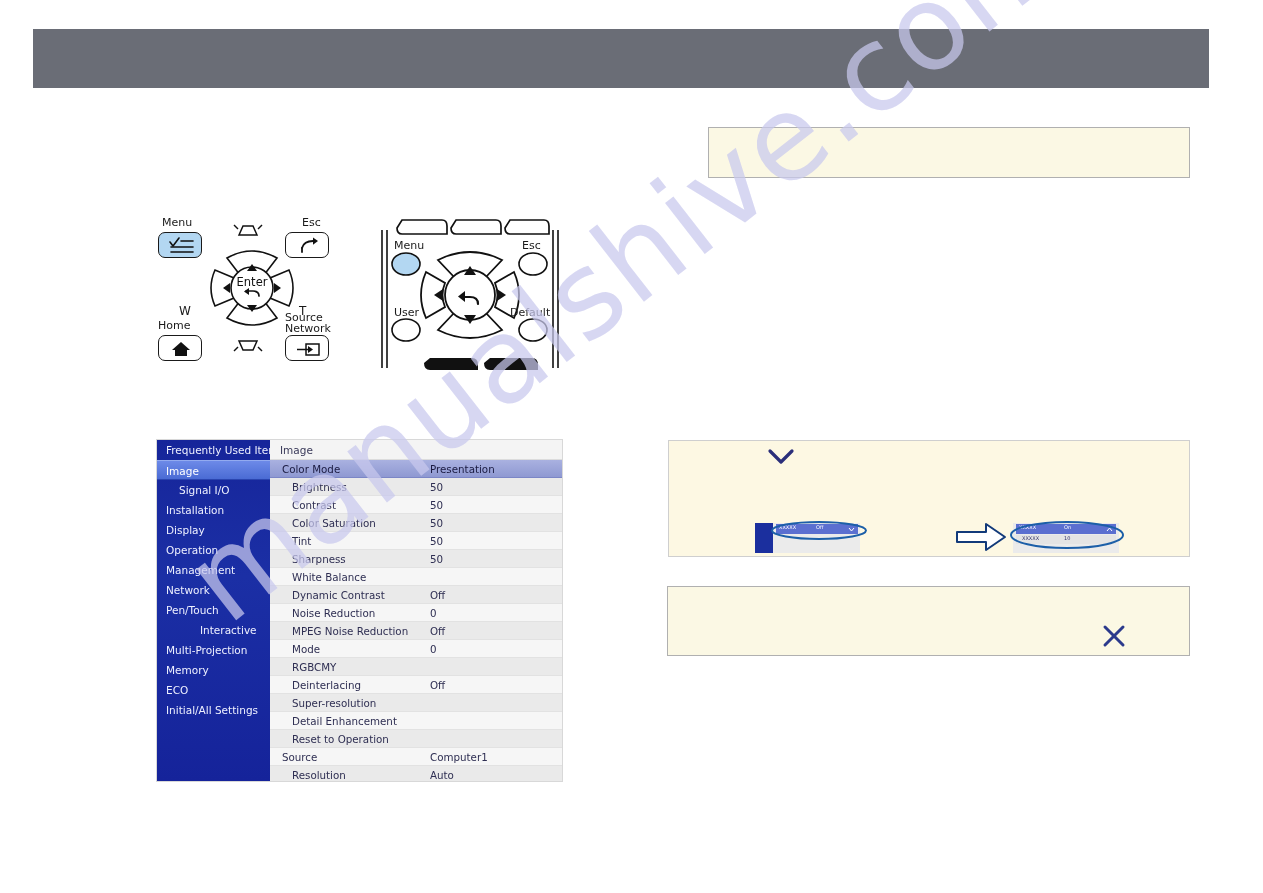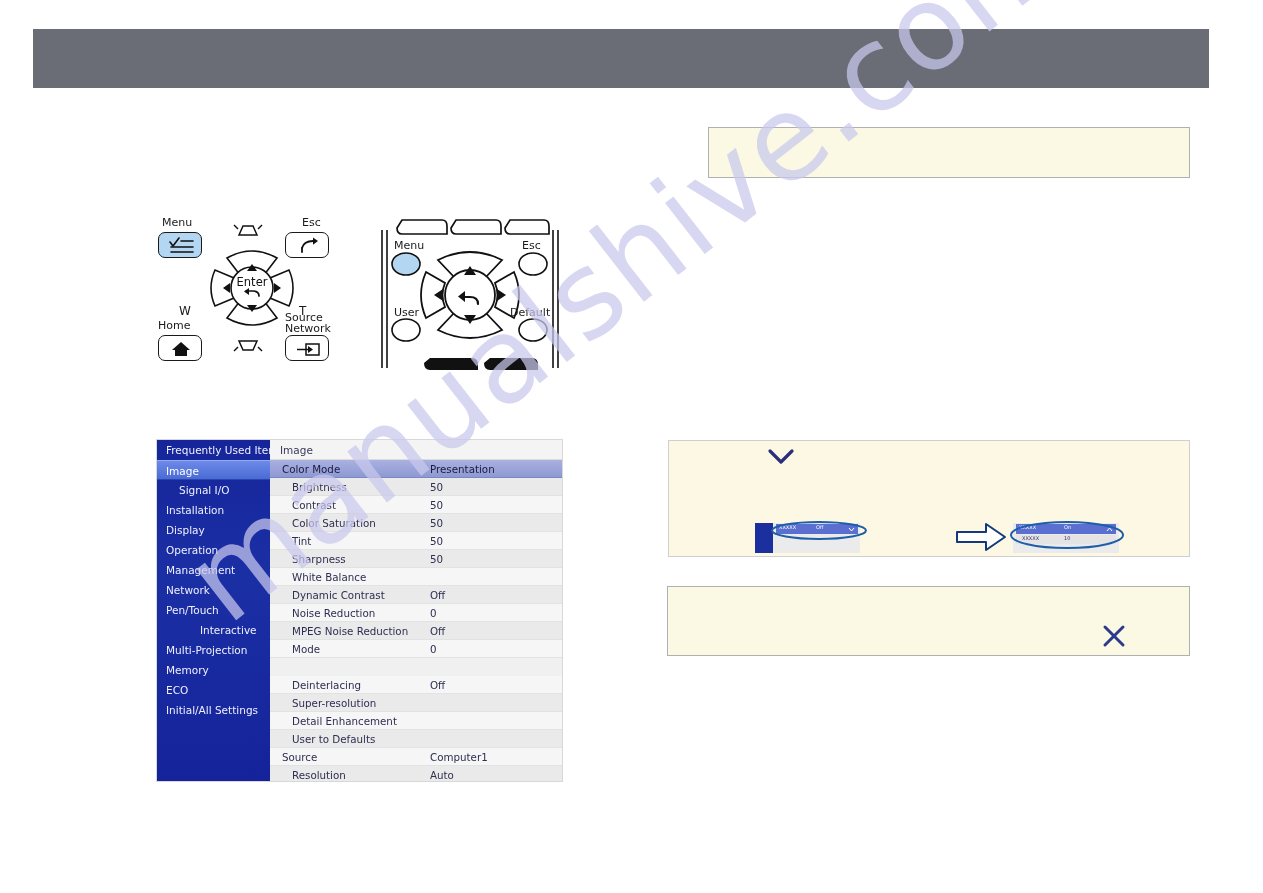--- a/index.html
+++ b/index.html
@@ -276,34 +276,38 @@
         <span class="val">0</span>
       </div>
       <div class="osd-row ind2 alt" style="top: 182px;">
         <span class="lbl">MPEG Noise Reduction</span>
         <span class="val">Off</span>
       </div>
       <div class="osd-row ind2 plain" style="top: 200px;">
         <span class="lbl">Mode</span>
         <span class="val">0</span>
       </div>
+      <div class="osd-row ind2 alt" style="top: 218px;">
+        <span class="lbl">RGBCMY</span>
+        <span class="val"></span>
+      </div>
       <div class="osd-row ind2 plain" style="top: 236px;">
         <span class="lbl">Deinterlacing</span>
         <span class="val">Off</span>
       </div>
       <div class="osd-row ind2 alt" style="top: 254px;">
         <span class="lbl">Super-resolution</span>
         <span class="val"></span>
       </div>
       <div class="osd-row ind2 plain" style="top: 272px;">
         <span class="lbl">Detail Enhancement</span>
         <span class="val"></span>
       </div>
       <div class="osd-row ind2 alt" style="top: 290px;">
-        <span class="lbl">User to Defaults</span>
+        <span class="lbl">Reset to Operation</span>
         <span class="val"></span>
       </div>
       <div class="osd-row ind1 plain" style="top: 308px;">
         <span class="lbl">Source</span>
         <span class="val">Computer1</span>
       </div>
       <div class="osd-row ind2 alt" style="top: 326px;">
         <span class="lbl">Resolution</span>
         <span class="val">Auto</span>
       </div>

